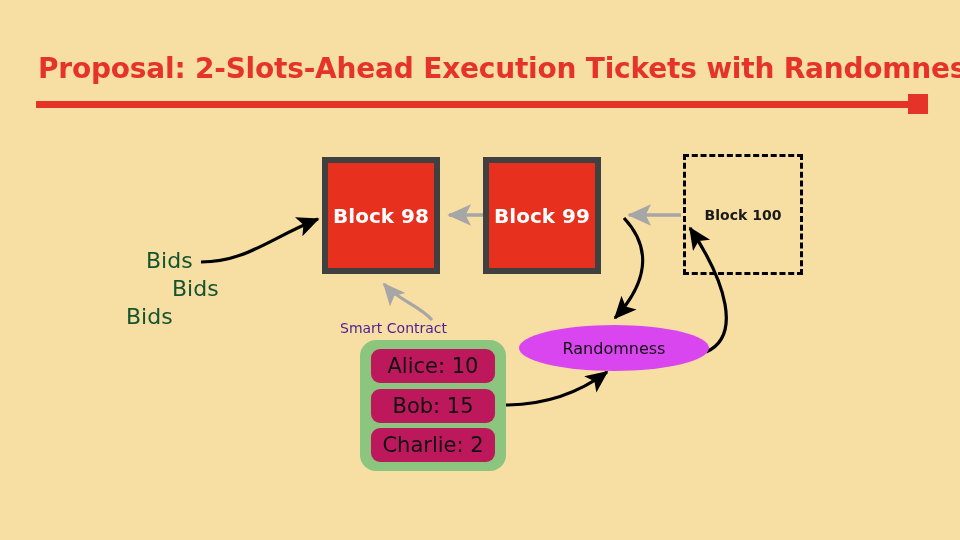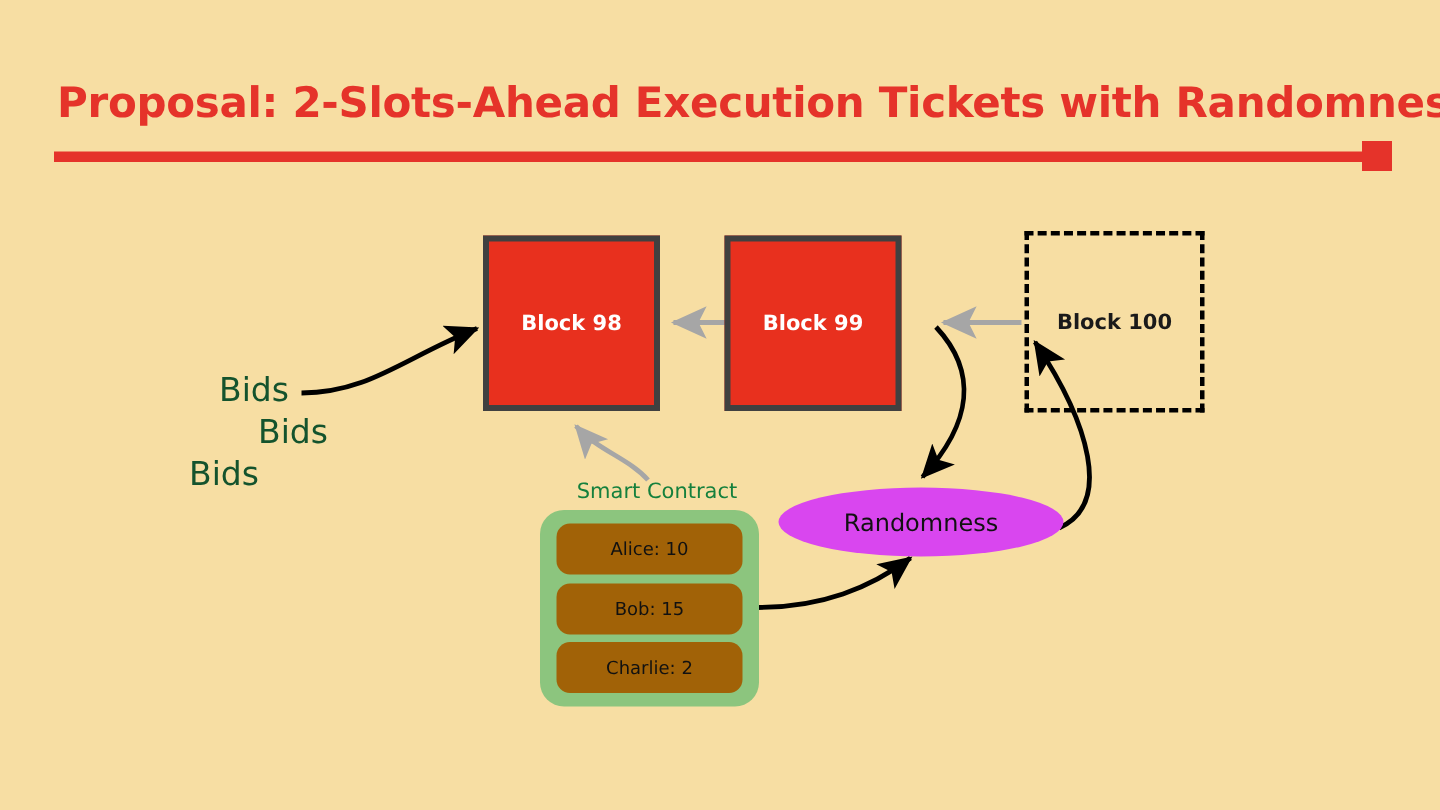--- a/index.html
+++ b/index.html
@@ -47,23 +47,23 @@
     top: 94px;
     width: 20px;
     height: 20px;
     background: #e5332a;
   }
 
   
   .block {
     position: absolute;
     background: #e8301e;
-    border: 4px solid #404040;
+    border: 6px solid #404040;
     color: #ffffff;
-    font-size: 14px;
+    font-size: 20px;
     font-weight: bold;
     display: flex;
     align-items: center;
     justify-content: center;
     box-sizing: border-box;
   }
   #block-98 { left: 322px; top: 157px; width: 118px; height: 117px; }
   #block-99 { left: 483px; top: 157px; width: 118px; height: 117px; }
   #block-100 {
     left: 683px; top: 154px; width: 120px; height: 121px;
@@ -81,50 +81,50 @@
     font-size: 22px;
     white-space: nowrap;
   }
   #bids-0 { left: 146px; top: 248px; }
   #bids-1 { left: 172px; top: 276px; }
   #bids-2 { left: 126px; top: 304px; }
 
   
   #sc-label {
     position: absolute;
-    left: 364px;
+    left: 340px;
     top: 320px;
     width: 148px;
-    text-align: center;
+    text-align: left;
     font-size: 14px;
-    color: #15803d;
+    color: #4c1d95;
     white-space: nowrap;
   }
   #smart-contract {
     position: absolute;
     left: 360px;
     top: 340px;
     width: 146px;
     height: 131px;
     background: #8cc57e;
     border-radius: 16px;
     box-sizing: border-box;
     padding: 9px 11px;
     display: flex;
     flex-direction: column;
     justify-content: space-between;
   }
   .sc-entry {
-    background: #a16207;
+    background: #be185d;
     border-radius: 9px;
     height: 34px;
     display: flex;
     align-items: center;
     justify-content: center;
-    font-size: 12px;
+    font-size: 21px;
     color: #111111;
   }
 
   
   #randomness {
     position: absolute;
     left: 519px;
     top: 325px;
     width: 190px;
     height: 46px;

